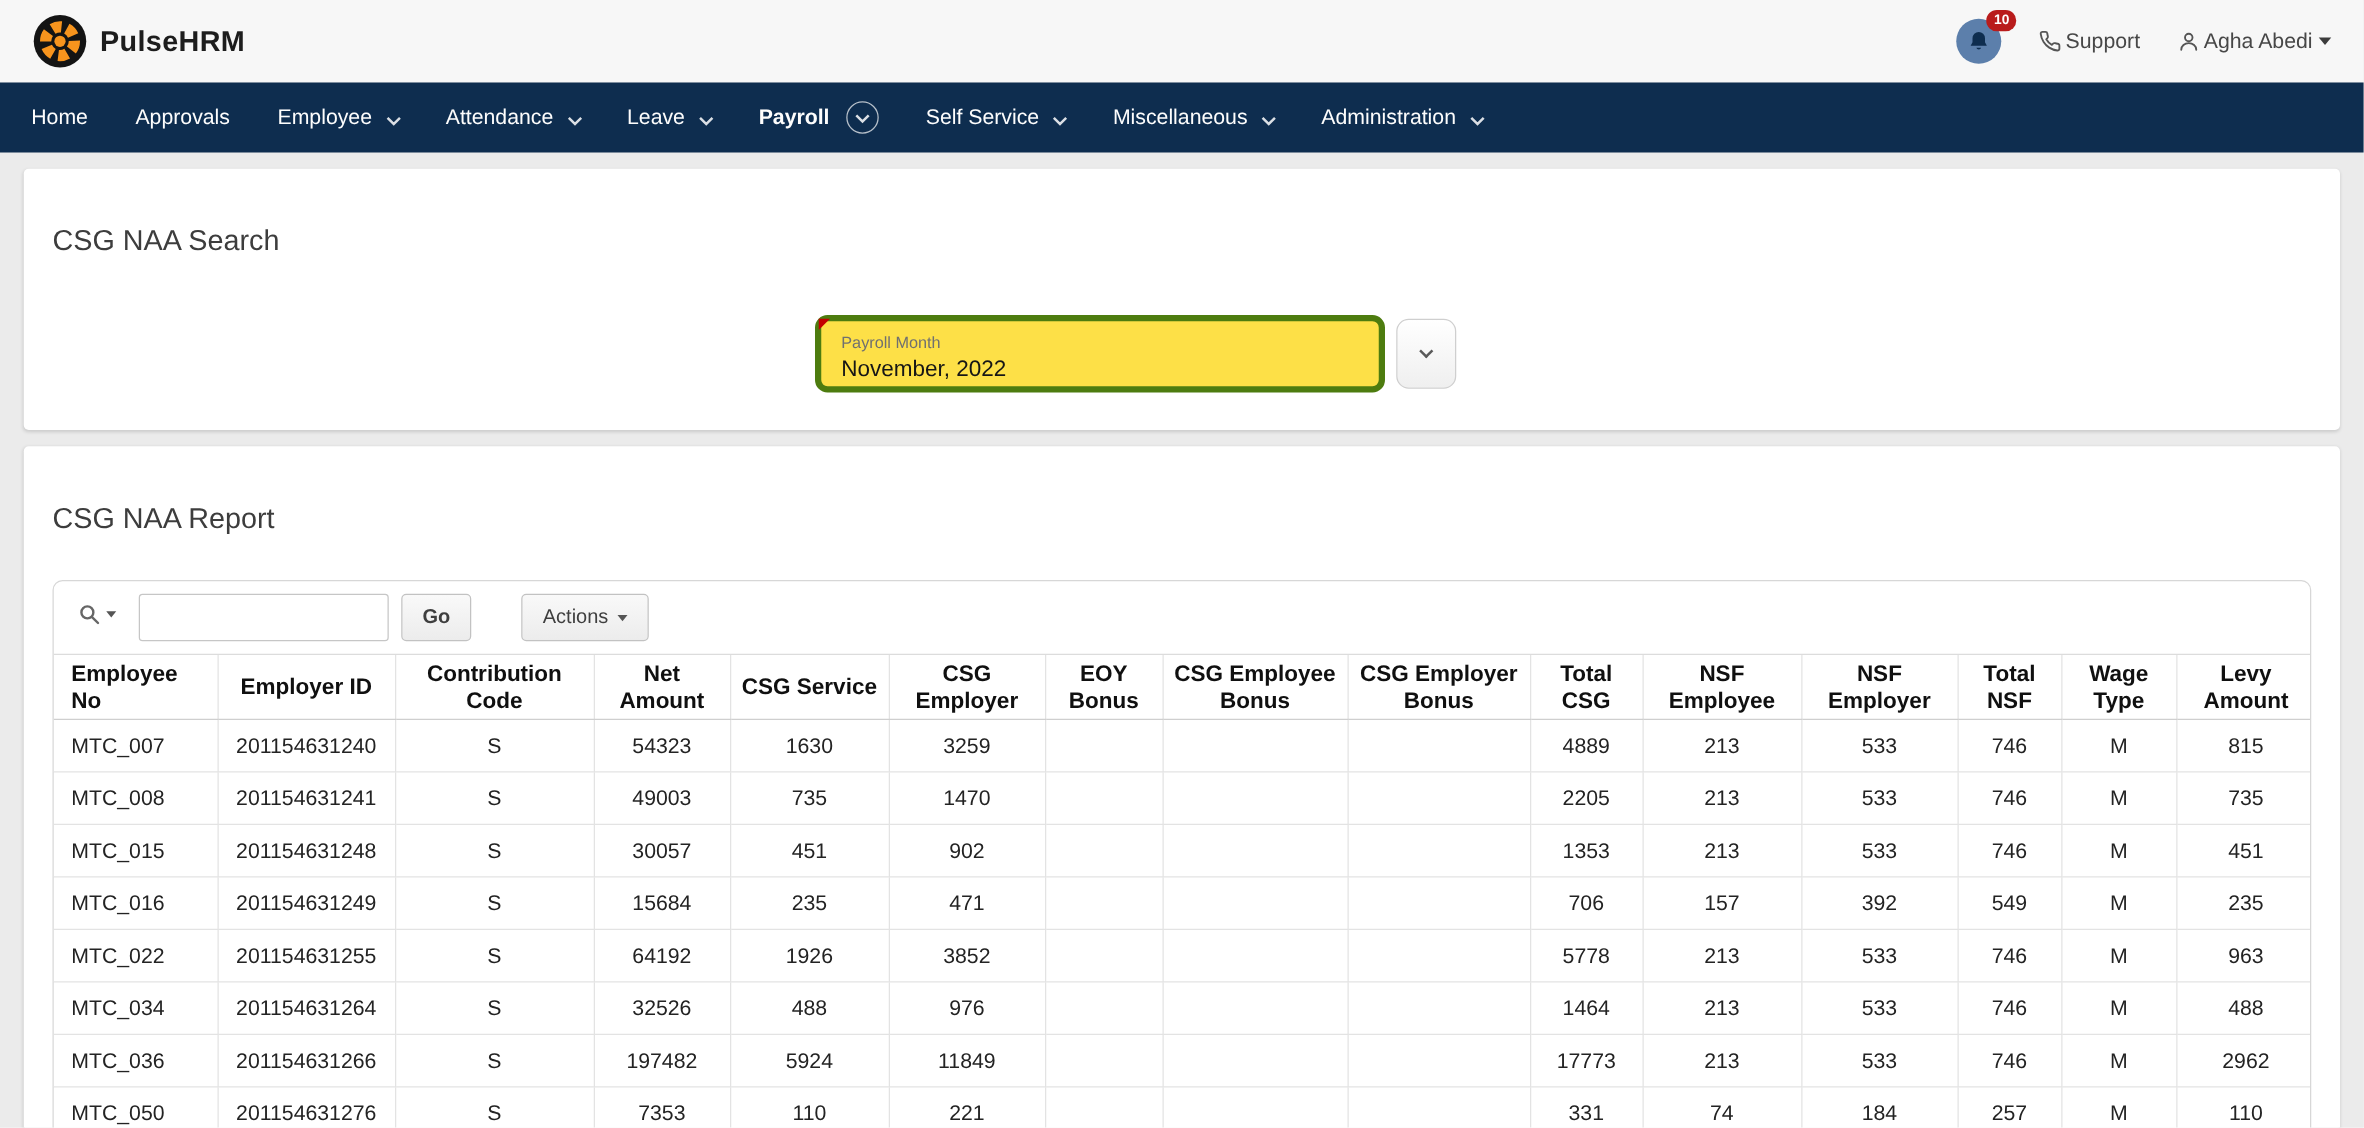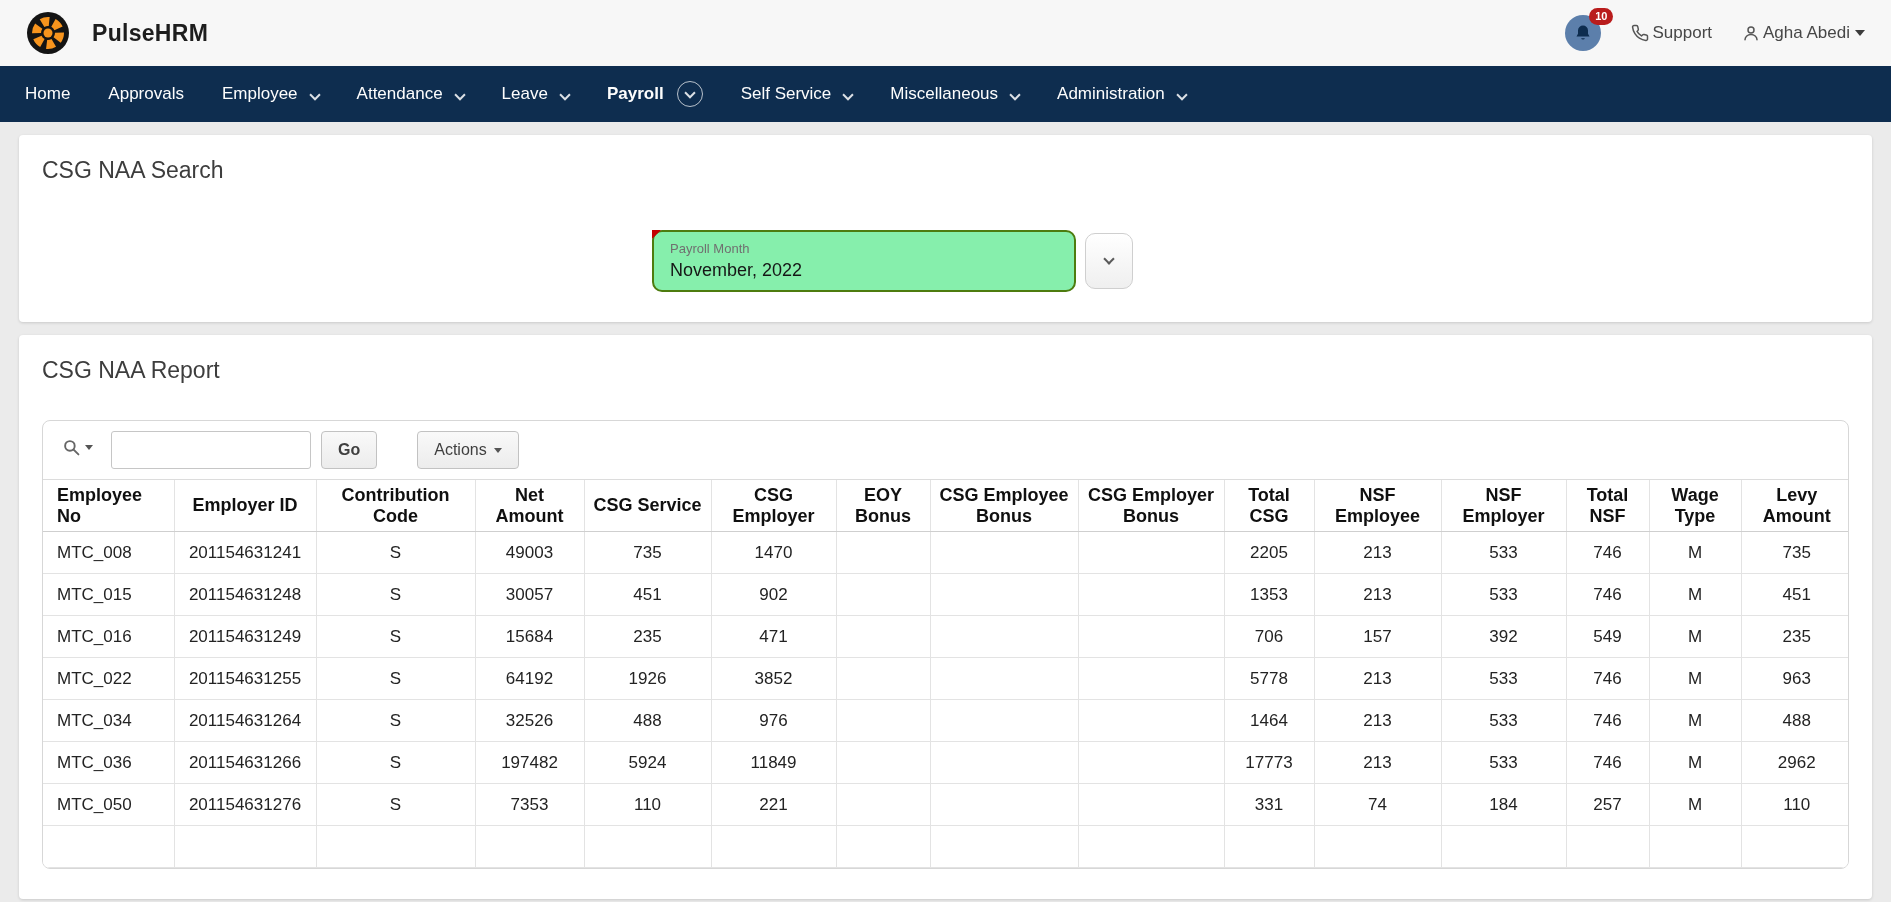--- a/index.html
+++ b/index.html
@@ -3,21 +3,21 @@
 <meta charset="utf-8">
 <style>
   * { margin:0; padding:0; box-sizing:border-box; }
   html,body { width:1891px; height:902px; overflow:hidden; background:#ebebeb;
               font-family:"Liberation Sans", sans-serif; }
   button { background:none; border:none; font:inherit; cursor:pointer; }
 
   
   .topbar { height:66px; background:#f7f7f7; display:flex; align-items:center;
             justify-content:space-between; padding:0 26px; }
-  .brand { display:flex; align-items:center; gap:22px; }
+  .brand { display:flex; align-items:center; gap:10px; }
   .logo  { width:44px; height:44px; display:inline-flex; }
   .brand-text { font-size:23px; font-weight:700; color:#1d1d1d; letter-spacing:.3px; }
   .topbar-right { display:flex; align-items:center; gap:30px; }
   .notif { position:relative; display:inline-flex; }
   .notif-circle { width:36px; height:36px; border-radius:50%; background:#5c7fab;
                   display:inline-flex; align-items:center; justify-content:center; }
   .badge { position:absolute; top:-7px; right:-12px; background:#b91c1c; color:#fff;
            font-size:11px; font-weight:700; padding:2px 6px; border-radius:9px; line-height:1.2; }
   .support, .user { display:inline-flex; align-items:center; gap:3px; color:#474747; font-size:17px; }
   .caret-down { width:0; height:0; border-left:5px solid transparent; border-right:5px solid transparent;
@@ -32,26 +32,26 @@
           border-bottom:2px solid rgba(255,255,255,.85); transform:rotate(45deg); margin-top:-4px; }
   .ring { width:26px; height:26px; border:1px solid rgba(255,255,255,.7); border-radius:13px;
           display:inline-flex; align-items:center; justify-content:center; }
   .ring .chev { margin-top:-3px; }
   .chev.gray { border-color:#5a5a5a; }
 
   
   .content { padding:13px 19px; display:flex; flex-direction:column; gap:13px; }
   .card { background:#fff; border-radius:4px; box-shadow:0 1px 3px rgba(0,0,0,.14);
           padding:22px 23px 30px; }
-  .card-title { font-size:23px; font-weight:400; color:#3d3d3d; }
+  .card-title { font-size:23px; font-weight:400; color:#3d3d3d;margin-top:22px; }
 
   
   .field-row { display:flex; align-items:center; gap:9px; margin-top:46px; padding-left:610px; }
-  .float-field { position:relative; width:424px; height:62px; border:2px solid #4d7c0f;
-                 border-radius:10px; background:#86efac; padding:9px 16px 0; }
+  .float-field { position:relative; width:456px; height:62px; border:5px solid #4d7c0f;
+                 border-radius:10px; background:#fde047; padding:9px 16px 0; }
   .req { position:absolute; top:-2px; left:-2px; width:0; height:0;
          border-top:9px solid #c40000; border-right:9px solid transparent; }
   .f-label { display:block; font-size:13px; color:#707070; line-height:1.2; }
   .f-value { display:block; font-size:18px; color:#161616; margin-top:3px; }
   .picker { width:48px; height:56px; border:1px solid #cfcfcf; border-radius:10px;
             background:linear-gradient(#ffffff,#efefef); display:inline-flex;
             align-items:center; justify-content:center; }
 
   
   .report-box { border:1px solid #d7d7d7; border-radius:8px; overflow:hidden; margin-top:36px; }
@@ -232,20 +232,37 @@
                 <th>Total CSG</th>
                 <th>NSF Employee</th>
                 <th>NSF Employer</th>
                 <th>Total NSF</th>
                 <th>Wage Type</th>
                 <th>Levy Amount</th>
               </tr>
           </thead>
           <tbody>
               <tr>
+                <td>MTC_007</td>
+                <td>201154631240</td>
+                <td>S</td>
+                <td>54323</td>
+                <td>1630</td>
+                <td>3259</td>
+                <td></td>
+                <td></td>
+                <td></td>
+                <td>4889</td>
+                <td>213</td>
+                <td>533</td>
+                <td>746</td>
+                <td>M</td>
+                <td>815</td>
+              </tr>
+              <tr>
                 <td>MTC_008</td>
                 <td>201154631241</td>
                 <td>S</td>
                 <td>49003</td>
                 <td>735</td>
                 <td>1470</td>
                 <td></td>
                 <td></td>
                 <td></td>
                 <td>2205</td>

